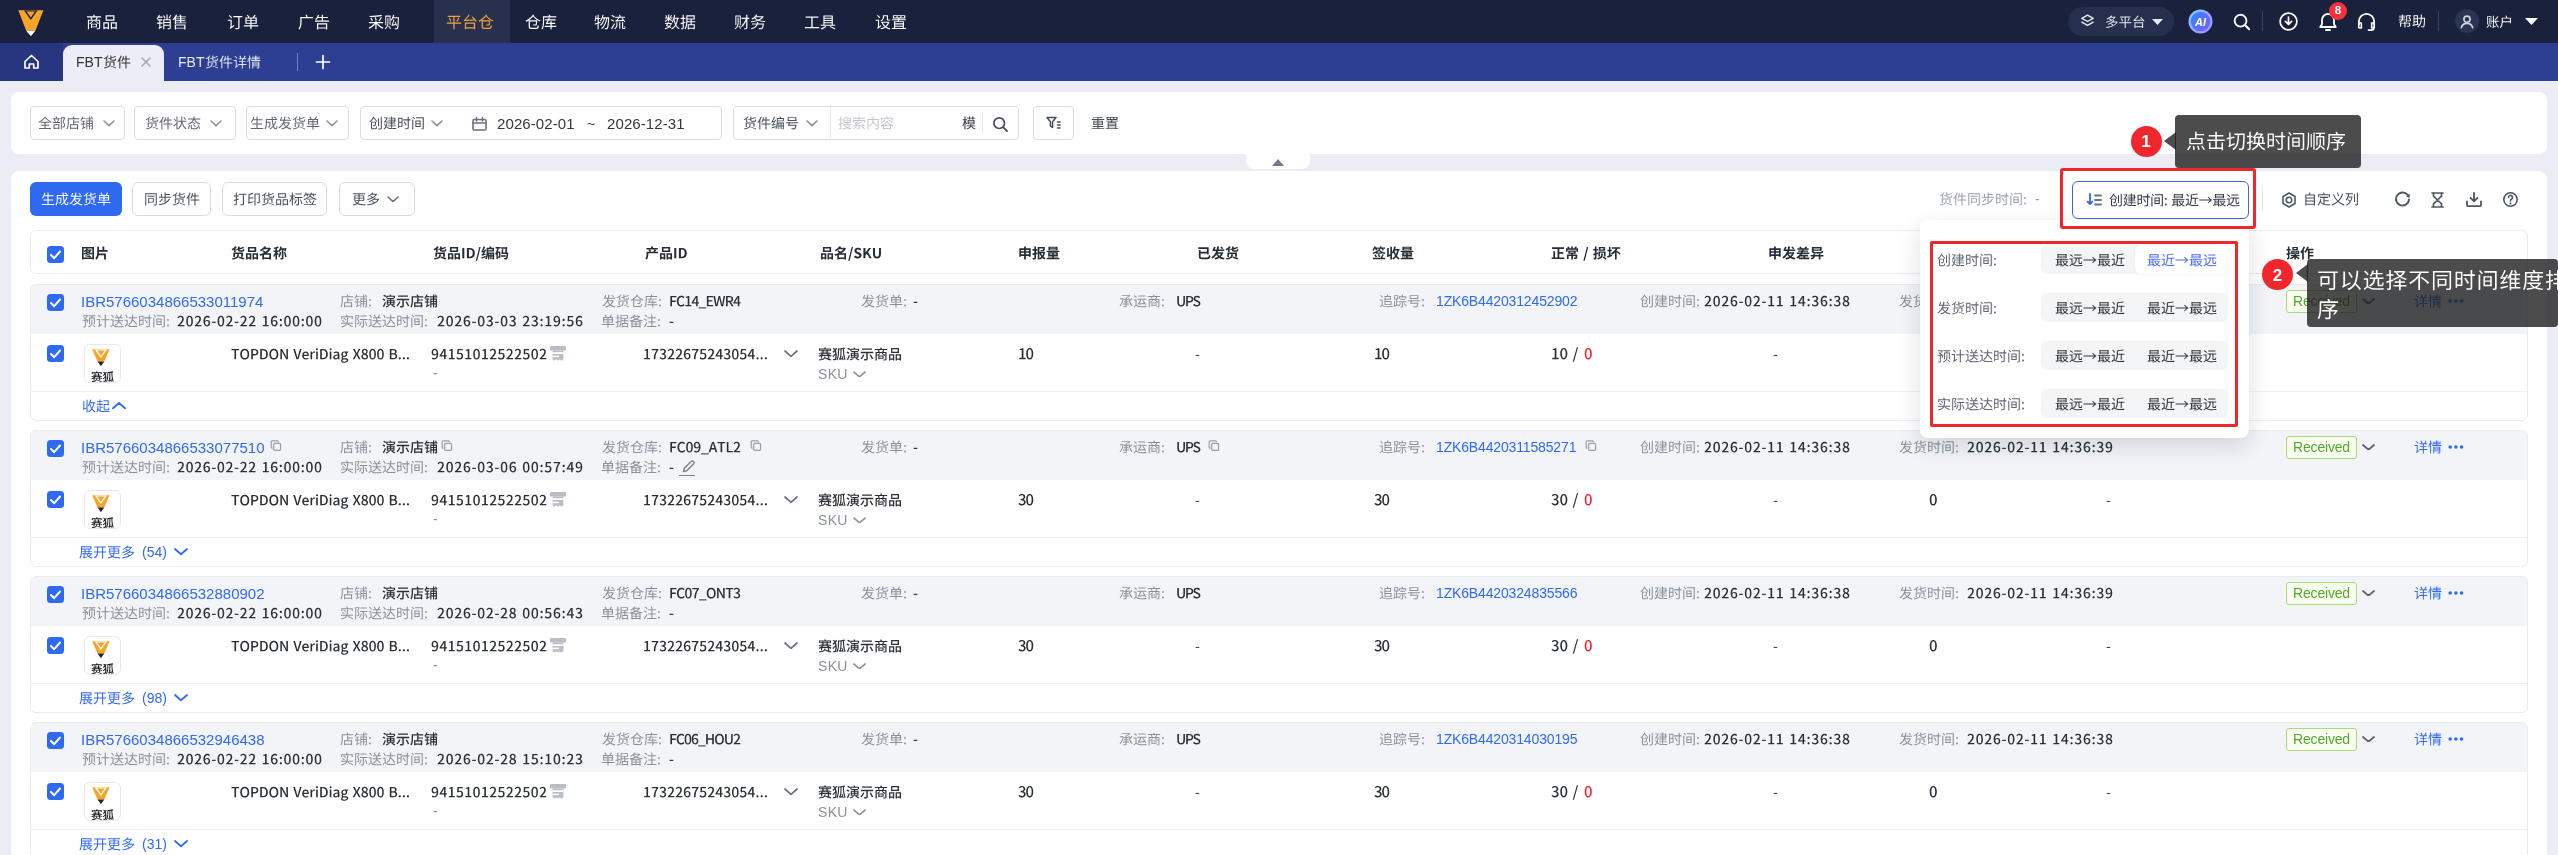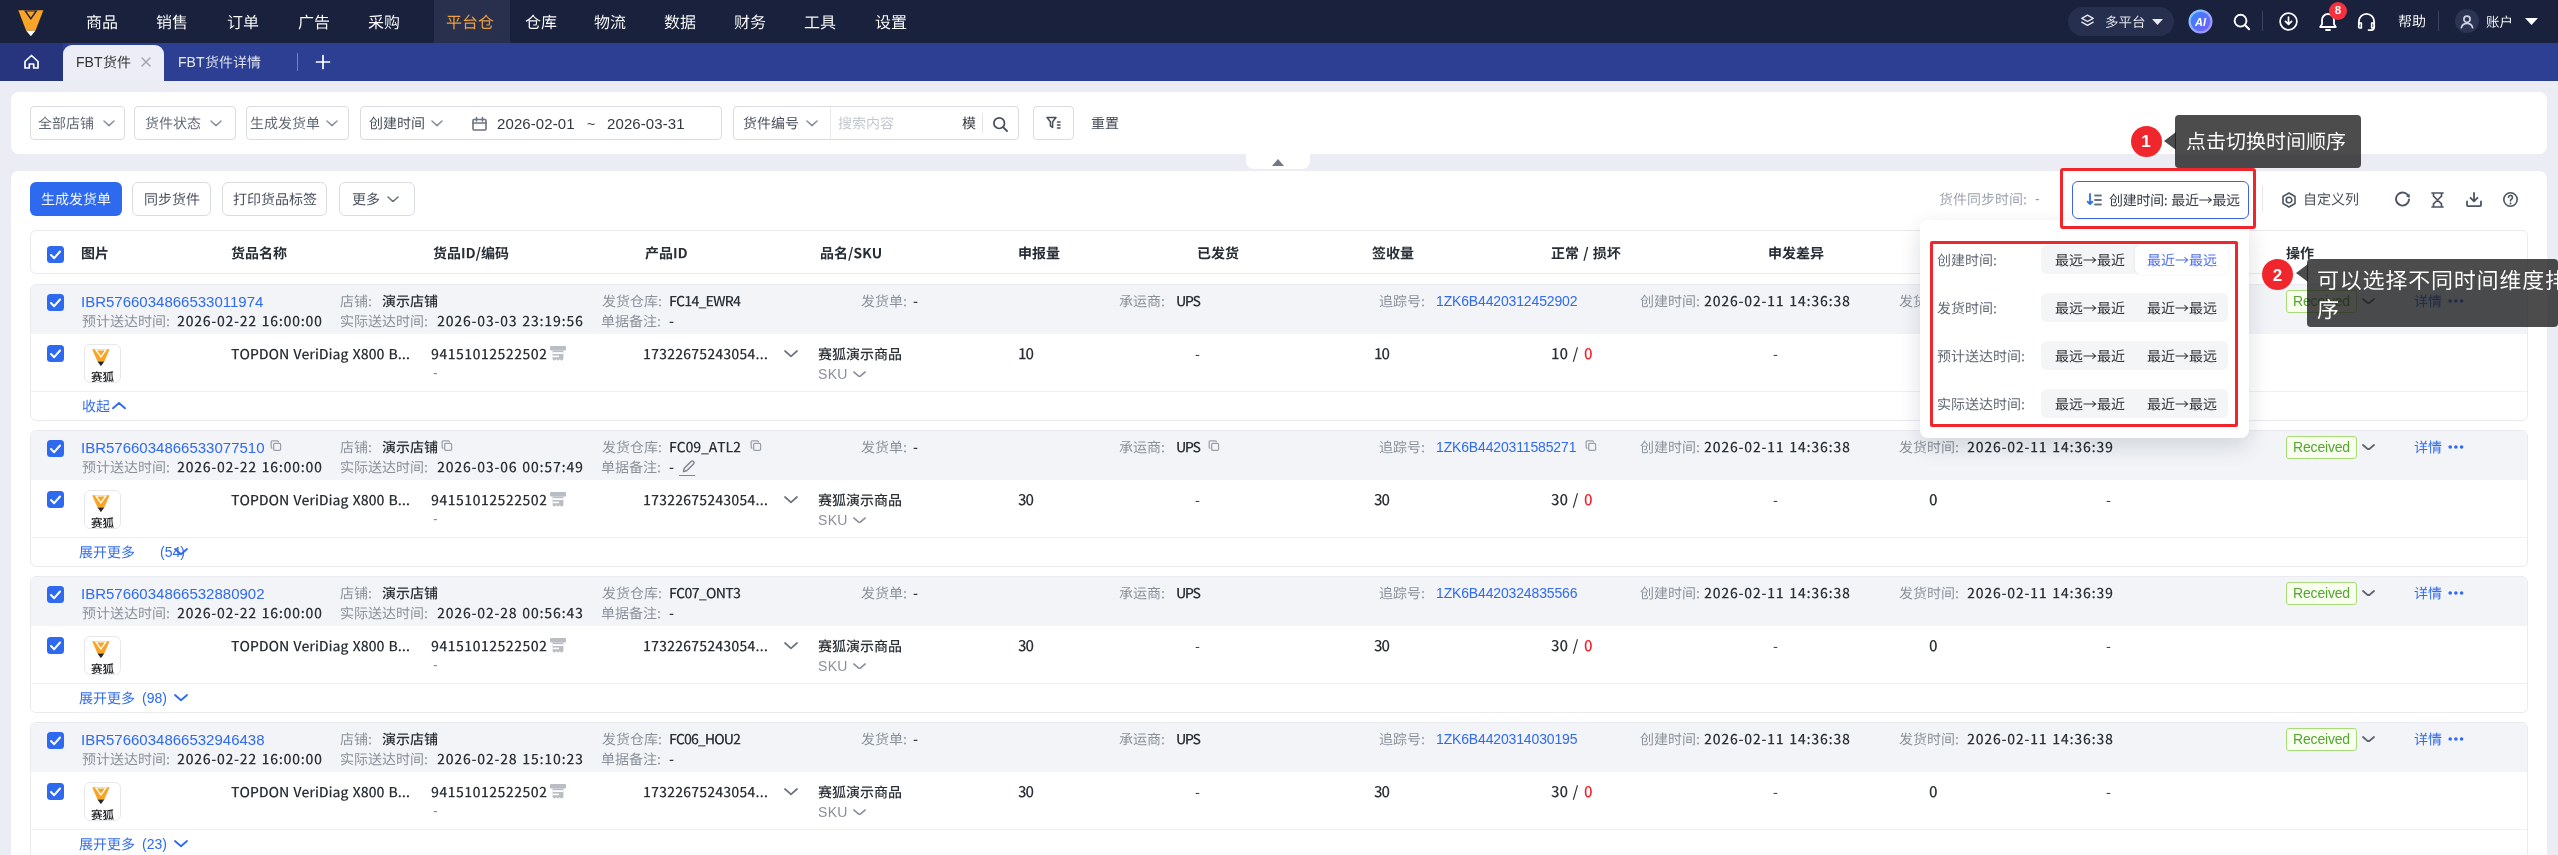--- a/index.html
+++ b/index.html
@@ -374,21 +374,21 @@
       </svg></div>
 <svg style="position:absolute;left:431.0px;top:120.2px" width="12.0" height="6.6" viewBox="0 0 12 6.6000000000000005" fill="none">
       <path d="M1 1 L6.0 5.6000000000000005 L11 1" stroke="#8a9099" stroke-width="1.6" stroke-linecap="round" stroke-linejoin="round" fill="none"></path>
     </svg>
 <svg style="position:absolute;left:471.0px;top:115.0px" width="17.0" height="17.0" viewBox="0 0 17 17" fill="none">
       <path d="M3 4.5h11a1 1 0 0 1 1 1V14a1 1 0 0 1-1 1H3a1 1 0 0 1-1-1V5.5a1 1 0 0 1 1-1z" stroke="#6b7280" stroke-width="1.6" stroke-linecap="round" stroke-linejoin="round" fill="none"></path>
       <path d="M2 8h13 M5.5 2.5v3.4 M11.5 2.5v3.4" stroke="#6b7280" stroke-width="1.6" stroke-linecap="round" stroke-linejoin="round" fill="none"></path>
     </svg>
 <div style="position:absolute;left:497.0px;top:115.0px;font:400 15px 'Liberation Sans', sans-serif;line-height:17px;color:#33383f;white-space:nowrap;letter-spacing:0.1px;">2026-02-01</div>
 <div style="position:absolute;left:587.0px;top:115.5px;font:400 14px 'Liberation Sans', sans-serif;line-height:16px;color:#33383f;white-space:nowrap;">~</div>
-<div style="position:absolute;left:607.0px;top:115.0px;font:400 15px 'Liberation Sans', sans-serif;line-height:17px;color:#33383f;white-space:nowrap;letter-spacing:0.1px;">2026-03-31</div>
+<div style="position:absolute;left:607.0px;top:115.0px;font:400 15px 'Liberation Sans', sans-serif;line-height:17px;color:#33383f;white-space:nowrap;letter-spacing:0.1px;">2026-12-31</div>
 <div style="position:absolute;left:733.0px;top:106.0px;width:286.0px;height:34.0px;background:#fff;border:1px solid #d9dce3;border-radius:4px"></div>
 <div style="position:absolute;left:743.0px;top:116.0px;width:56.0px;height:14px"><svg width="56.0" height="14" viewBox="0 -880 4000 1000" fill="#474e5a" preserveAspectRatio="xMinYMin meet" style="overflow:visible">
         <use href="#g29" x="0"></use>
         <use href="#g30" x="1000"></use>
         <use href="#g46" x="2000"></use>
         <use href="#g47" x="3000"></use>
       </svg></div>
 <svg style="position:absolute;left:806.0px;top:120.2px" width="12.0" height="6.6" viewBox="0 0 12 6.6000000000000005" fill="none">
       <path d="M1 1 L6.0 5.6000000000000005 L11 1" stroke="#8a9099" stroke-width="1.6" stroke-linecap="round" stroke-linejoin="round" fill="none"></path>
     </svg>
@@ -1218,21 +1218,21 @@
 <div style="position:absolute;left:2105.6px;top:492.5px;width:4.9px;height:14px"><svg width="4.9" height="14" viewBox="0 -880 347 1000" fill="#2b3036" preserveAspectRatio="xMinYMin meet" style="overflow:visible">
         <use href="#g150" x="0"></use>
       </svg></div>
 <div style="position:absolute;left:31.0px;top:537.0px;width:2496.0px;height:1.0px;background:#eef0f3"></div>
 <div style="position:absolute;left:79.0px;top:545.0px;width:56.0px;height:14px"><svg width="56.0" height="14" viewBox="0 -880 4000 1000" fill="#2f6af0" preserveAspectRatio="xMinYMin meet" style="overflow:visible">
         <use href="#g156" x="0"></use>
         <use href="#g157" x="1000"></use>
         <use href="#g60" x="2000"></use>
         <use href="#g24" x="3000"></use>
       </svg></div>
-<div style="position:absolute;left:160px;top:544.0px;font:400 14px 'Liberation Sans', sans-serif;line-height:16px;color:#2f6af0;white-space:nowrap;">(54)</div>
+<div style="position:absolute;left:142.0px;top:544.0px;font:400 14px 'Liberation Sans', sans-serif;line-height:16px;color:#2f6af0;white-space:nowrap;">(54)</div>
 <svg style="position:absolute;left:174.0px;top:548.4px" width="14.0" height="7.3" viewBox="0 0 14 7.28" fill="none">
       <path d="M1 1 L7.0 6.28 L13 1" stroke="#2f6af0" stroke-width="1.8" stroke-linecap="round" stroke-linejoin="round" fill="none"></path>
     </svg>
 <div style="position:absolute;left:30.0px;top:576.0px;width:2498.0px;height:137.0px;background:#fff;border:1px solid #e9ebf0;border-radius:6px"></div>
 <div style="position:absolute;left:31.0px;top:577.0px;width:2496.0px;height:49.0px;background:#f2f4f8;border-radius:5px 5px 0 0"></div>
 <div style="position:absolute;left:47.0px;top:586.0px;width:17.0px;height:17.0px;background:#2e6af0;border-radius:3.5px"></div>
 <svg style="position:absolute;left:50.0px;top:589.5px" width="11.0" height="10.0" viewBox="0 0 11 10" fill="none">
       <path d="M1 5 L4.2 8.2 L10 1.5" stroke="#fff" stroke-width="2" stroke-linecap="round" stroke-linejoin="round" fill="none"></path>
     </svg>
 <div style="position:absolute;left:81.0px;top:584.5px;font:400 15px 'Liberation Sans', sans-serif;line-height:17px;color:#2f6af0;white-space:nowrap;">IBR5766034866532880902</div>
@@ -1886,21 +1886,21 @@
 <div style="position:absolute;left:2105.6px;top:784.5px;width:4.9px;height:14px"><svg width="4.9" height="14" viewBox="0 -880 347 1000" fill="#2b3036" preserveAspectRatio="xMinYMin meet" style="overflow:visible">
         <use href="#g150" x="0"></use>
       </svg></div>
 <div style="position:absolute;left:31.0px;top:829.0px;width:2496.0px;height:1.0px;background:#eef0f3"></div>
 <div style="position:absolute;left:79.0px;top:837.0px;width:56.0px;height:14px"><svg width="56.0" height="14" viewBox="0 -880 4000 1000" fill="#2f6af0" preserveAspectRatio="xMinYMin meet" style="overflow:visible">
         <use href="#g156" x="0"></use>
         <use href="#g157" x="1000"></use>
         <use href="#g60" x="2000"></use>
         <use href="#g24" x="3000"></use>
       </svg></div>
-<div style="position:absolute;left:142.0px;top:836.0px;font:400 14px 'Liberation Sans', sans-serif;line-height:16px;color:#2f6af0;white-space:nowrap;">(23)</div>
+<div style="position:absolute;left:142.0px;top:836.0px;font:400 14px 'Liberation Sans', sans-serif;line-height:16px;color:#2f6af0;white-space:nowrap;">(31)</div>
 <svg style="position:absolute;left:174.0px;top:840.4px" width="14.0" height="7.3" viewBox="0 0 14 7.28" fill="none">
       <path d="M1 1 L7.0 6.28 L13 1" stroke="#2f6af0" stroke-width="1.8" stroke-linecap="round" stroke-linejoin="round" fill="none"></path>
     </svg>
 <div style="position:absolute;left:1920px;top:220px;width:329px;height:218px;background:#fff;border-radius:8px;box-shadow:0 8px 22px rgba(16,24,40,.14)"></div>
 <div style="position:absolute;left:1937.0px;top:252.5px;width:59.9px;height:14px"><svg width="59.9" height="14" viewBox="0 -880 4278 1000" fill="#5f6672" preserveAspectRatio="xMinYMin meet" style="overflow:visible">
         <use href="#g42" x="0"></use>
         <use href="#g43" x="1000"></use>
         <use href="#g44" x="2000"></use>
         <use href="#g45" x="3000"></use>
         <use href="#g61" x="4000"></use>

